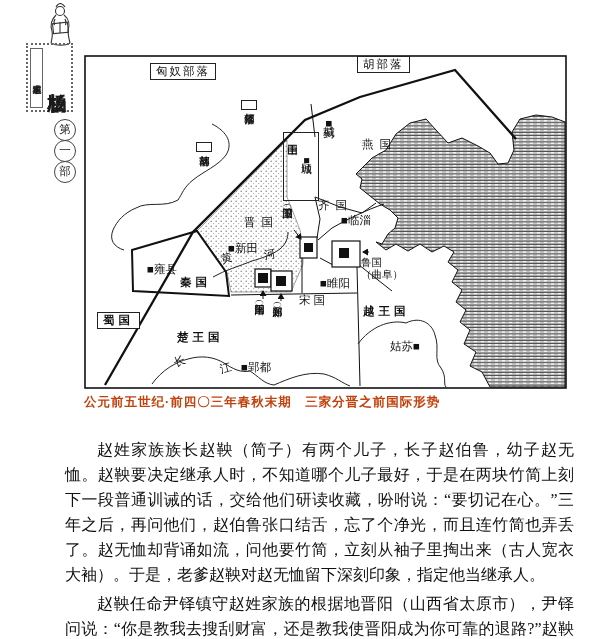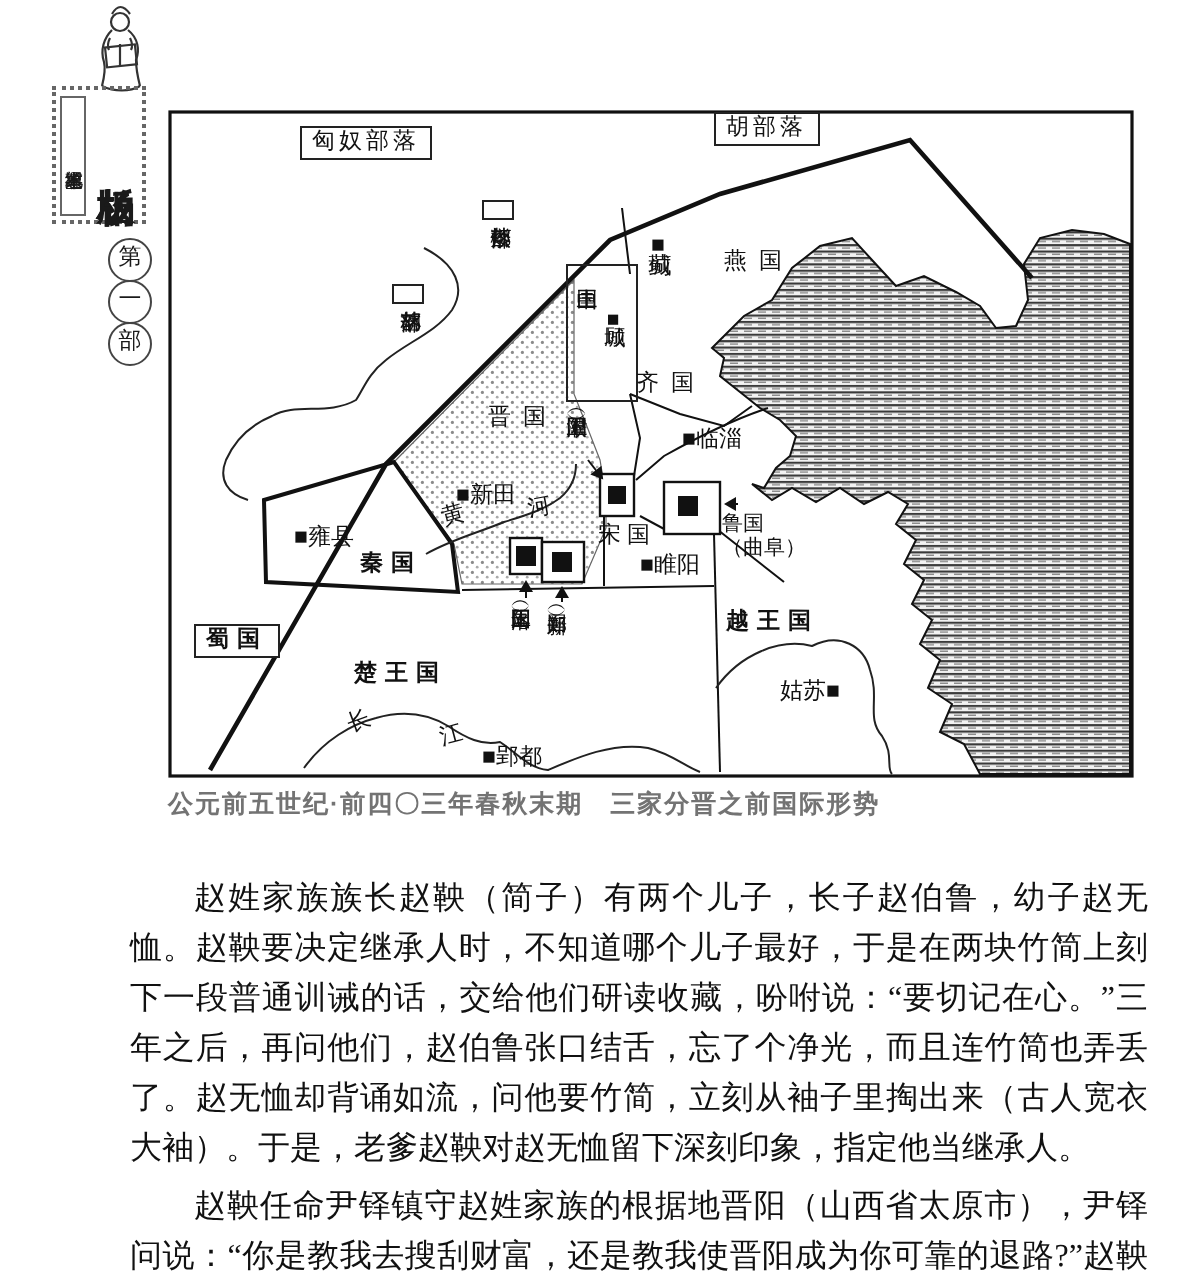--- a/index.html
+++ b/index.html
@@ -18,31 +18,31 @@
   .volume{position:absolute;left:54px;top:120px;width:22px;}
   .vol-circle{width:20px;height:20px;border:1.2px solid #444;border-radius:50%;
               font-size:11.5px;line-height:19px;text-align:center;margin:-1px auto 0 auto;
               background:#fff;}
   
   .map-labels{position:absolute;left:0;top:0;width:556px;height:639px;}
   .mlab{position:absolute;font-size:11.5px;line-height:13px;white-space:nowrap;color:#111;}
   .boxed{border:1px solid #222;padding:1px 5px;background:#fff;}
   .vlab{writing-mode:vertical-rl;text-orientation:mixed;line-height:13px;}
   .vboxed{border:1px solid #222;padding:4px 1px;background:#fff;}
-  .sp6{letter-spacing:6px;}
+  .sp6{letter-spacing:6px;margin-top:13px;}
   .sp4{letter-spacing:4px;font-weight:bold;}
-  .sp3{letter-spacing:3px;}
+  .sp3{letter-spacing:3px;margin-top:32px;}
   .small{font-size:10.5px;line-height:12px;}
   .tiny{font-size:10px;line-height:11px;}
   .zs-box{position:absolute;left:283px;top:132px;width:34px;height:67px;
           border:1px solid #222;background:transparent;}
   
   .map-caption{position:absolute;left:84px;top:394px;width:480px;
                font-family:"Liberation Sans","DejaVu Sans",sans-serif;
-               font-weight:700;font-size:12.5px;letter-spacing:1px;color:#737373;}
+               font-weight:700;font-size:12.5px;letter-spacing:1px;color:#c2410c;}
   .article{position:absolute;left:61px;top:433px;width:517px;
            font-size:16px;line-height:25px;text-align:justify;color:#111;}
   .article p{margin:4px;text-indent:2em;}
   svg{display:block;}
 </style>
 </head>
 <body>
 
 <div class="page">
 
@@ -167,21 +167,21 @@
     <div class="mlab" style="left:147px;top:263px">■雍县</div>
     <div class="mlab sp4" style="left:180px;top:276px">秦国</div>
     <div class="mlab sp3" style="left:299px;top:262px">宋国</div>
     <div class="mlab" style="left:320px;top:277px">■睢阳</div>
     <div class="mlab vlab tiny" style="left:254px;top:297px">周王国（洛阳）</div>
     <div class="mlab vlab tiny" style="left:272px;top:299px">郑国（新郑）</div>
     <div class="mlab boxed sp4" style="left:97px;top:312px">蜀国</div>
     <div class="mlab sp4" style="left:177px;top:331px">楚王国</div>
     <div class="mlab sp4" style="left:363px;top:305px">越王国</div>
     <div class="mlab" style="left:390px;top:340px">姑苏■</div>
-    <div class="mlab" style="left:241px;top:373px">■郢都</div>
+    <div class="mlab" style="left:241px;top:361px">■郢都</div>
 
     <div class="mlab" style="left:221px;top:252px;transform:rotate(-15deg)">黄</div>
     <div class="mlab" style="left:264px;top:248px;transform:rotate(-10deg)">河</div>
     <div class="mlab" style="left:174px;top:355px;transform:rotate(-20deg)">长</div>
     <div class="mlab" style="left:220px;top:362px;transform:rotate(-15deg)">江</div>
   </div>
 
   <div class="map-caption">公元前五世纪·前四〇三年春秋末期　三家分晋之前国际形势</div>
 
   <div class="article">

